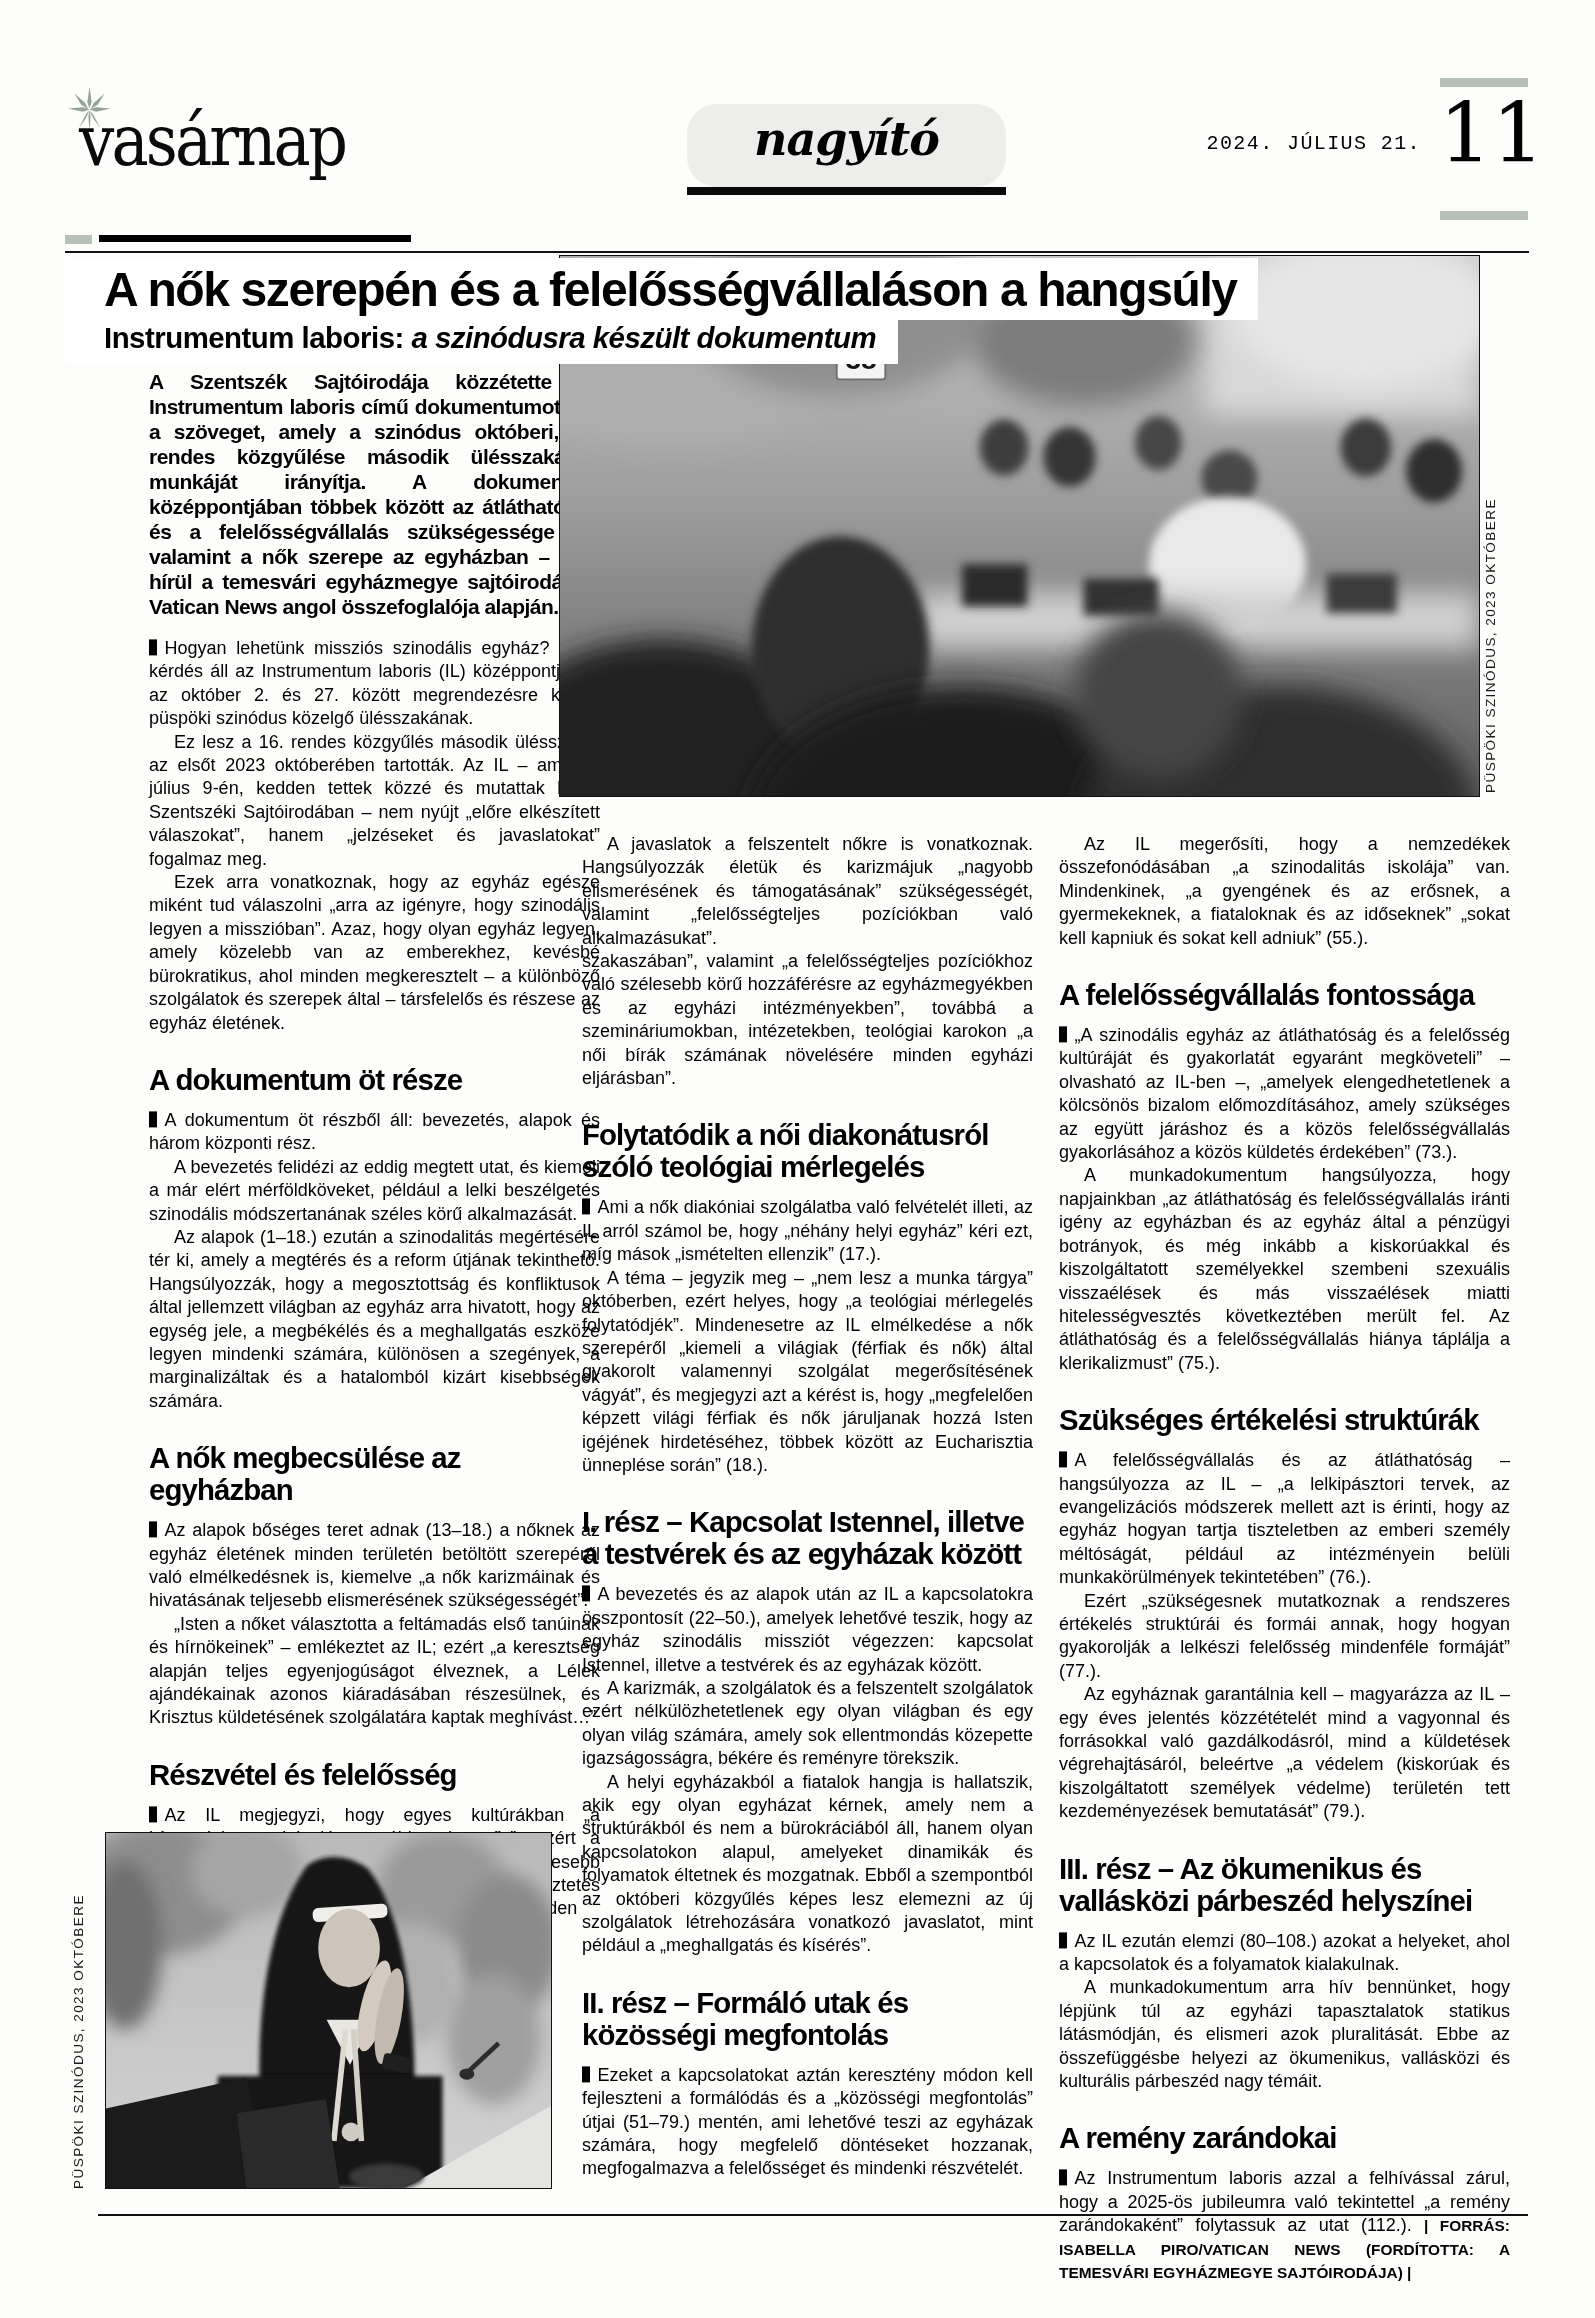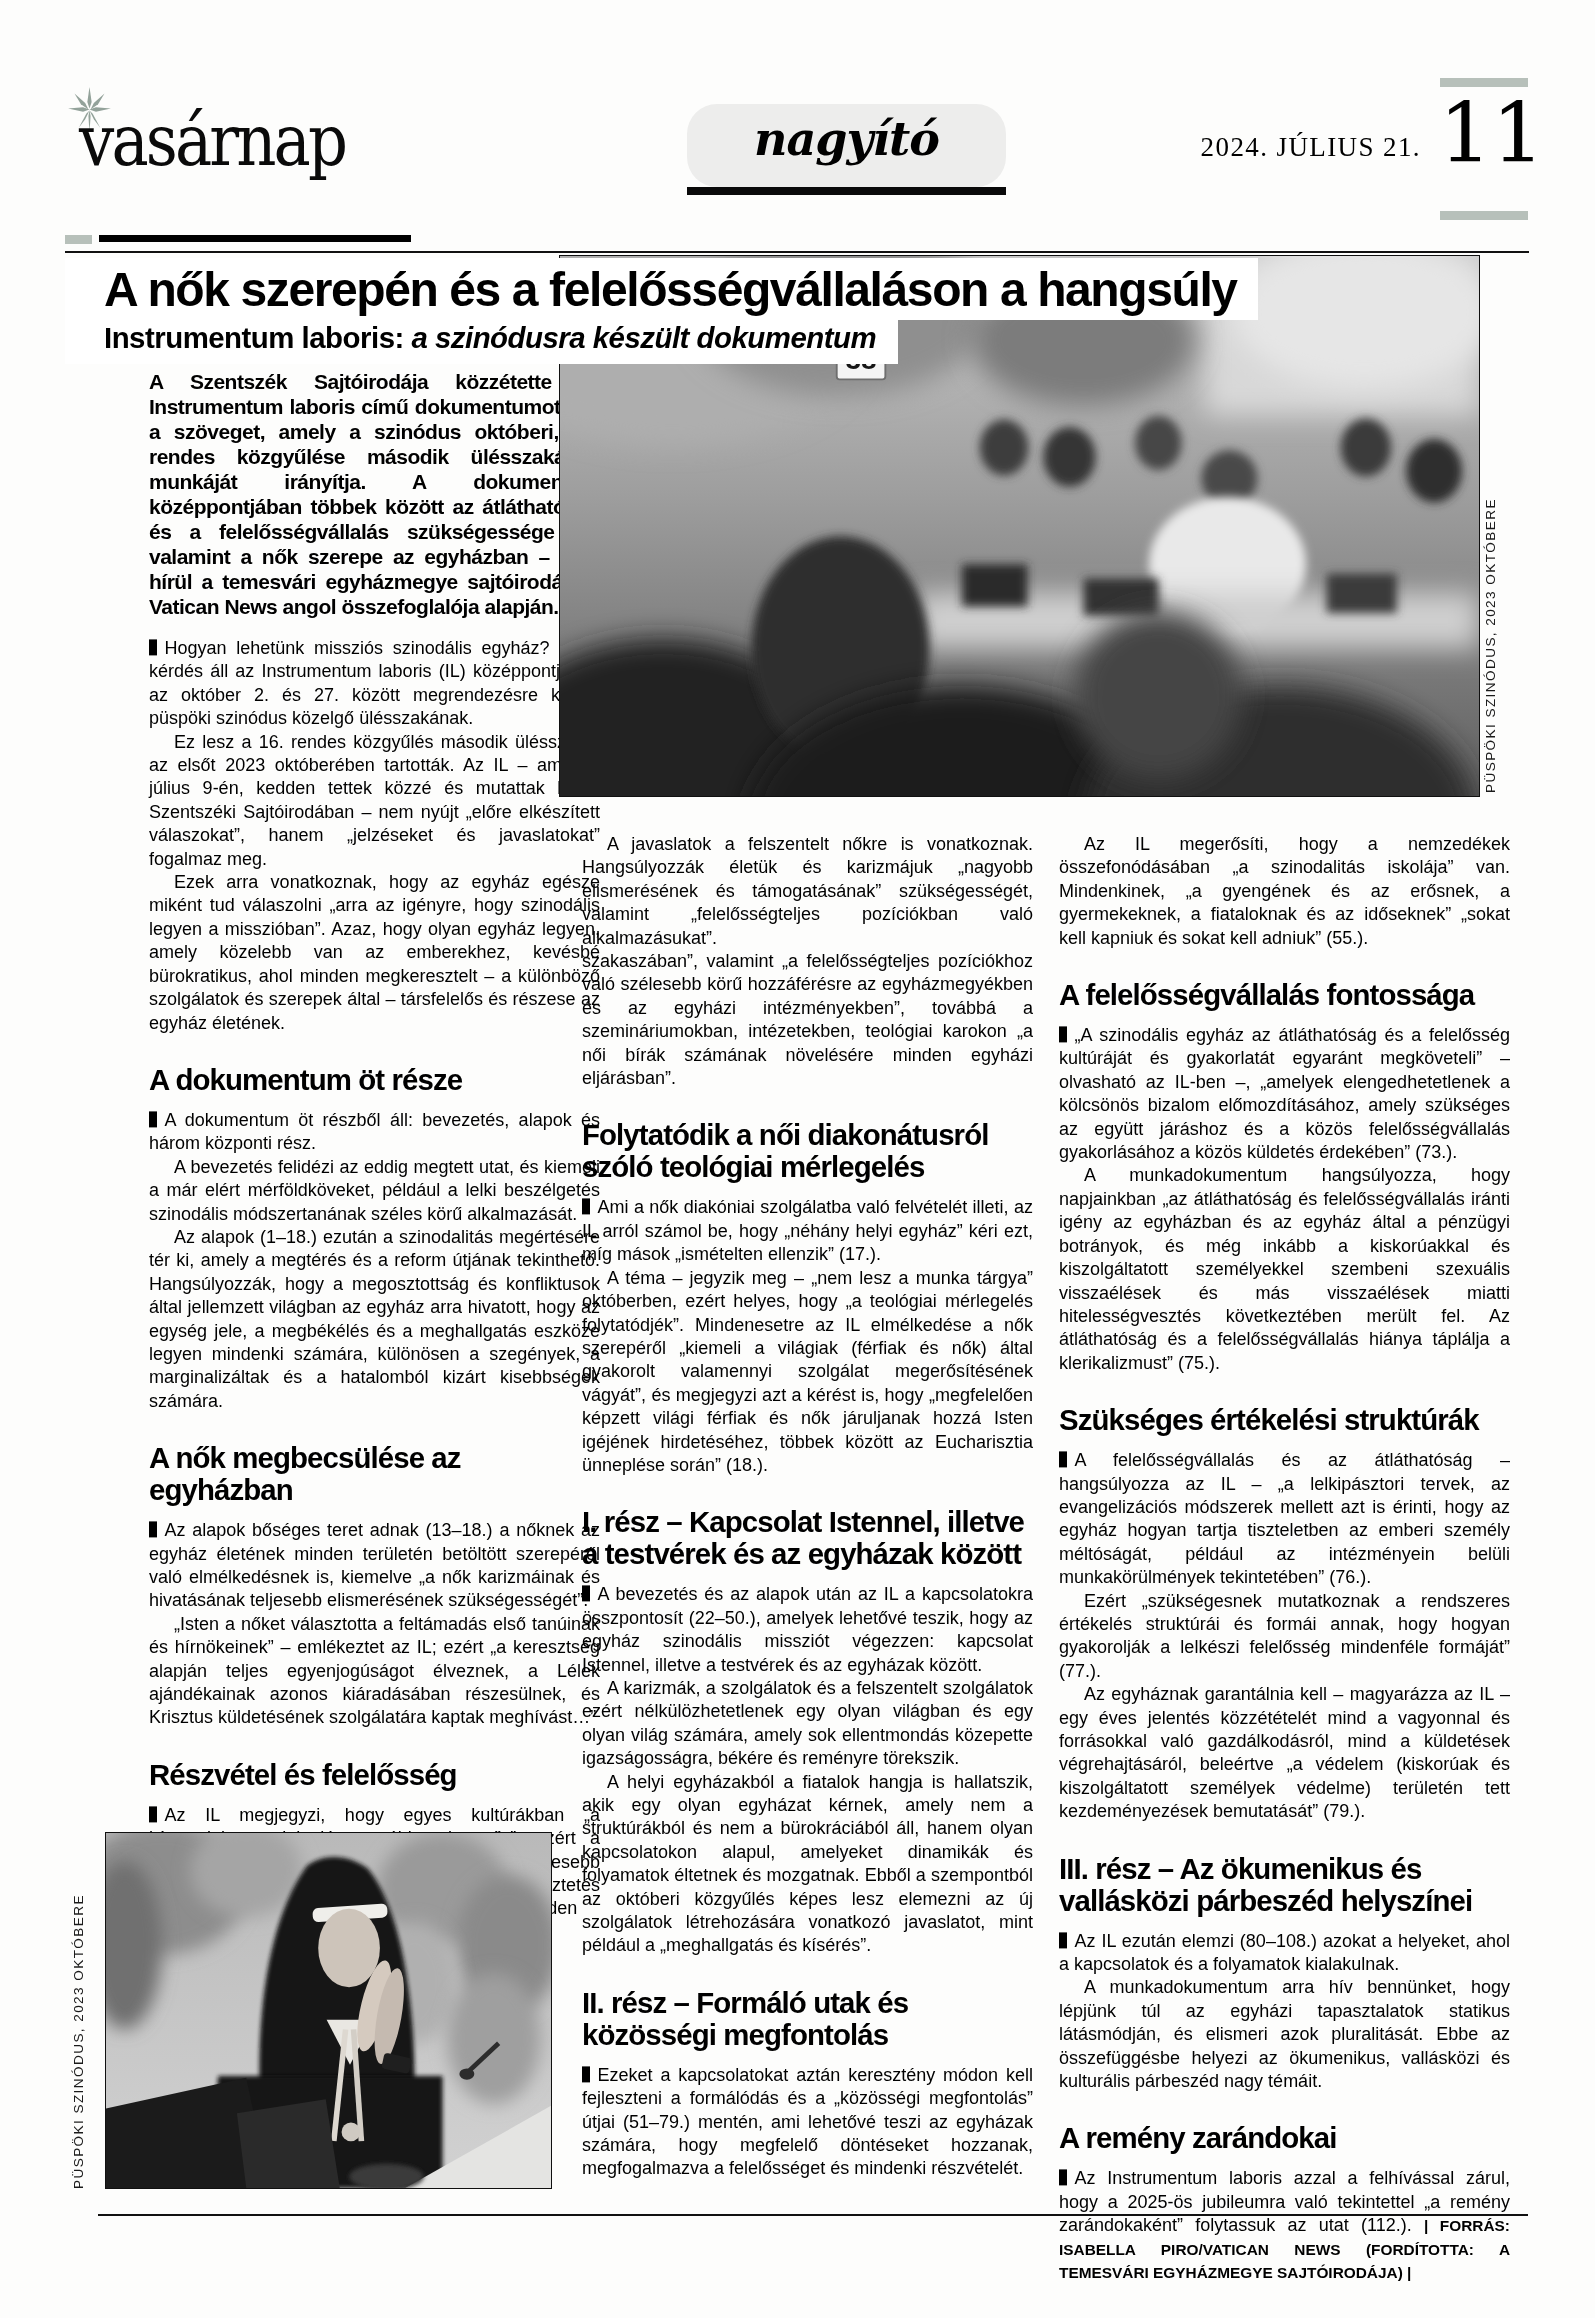--- a/index.html
+++ b/index.html
@@ -6,21 +6,21 @@
   body{width:1595px;height:2319px;position:relative;background:#fdfdfc;font-family:"Liberation Sans",sans-serif;color:#000;overflow:hidden;}
   .abs{position:absolute;}
   
   .masthead{left:79px;top:99px;font-family:"DejaVu Serif",serif;font-size:71px;letter-spacing:-3.3px;transform:scaleX(.88);transform-origin:left top;color:#0a0a0a;}
   .mast-underline{left:99px;top:235px;width:312px;height:7px;background:#000;}
   .mast-square{left:65px;top:235px;width:27px;height:9px;background:#b7c0ba;}
   .star-icon{left:68px;top:87px;}
   .section-badge{left:687px;top:104px;width:319px;height:83px;background:#ededec;text-align:center;border-radius:30px;}
   .section-badge span{display:inline-block;margin-top:8.4px;font-family:"DejaVu Serif",serif;font-style:italic;font-weight:bold;font-size:46px;letter-spacing:-0.9px;}
   .section-bar{left:687px;top:187px;width:319px;height:8px;background:#0a0a0a;}
-  .issue-date{left:1178px;top:132px;width:243px;text-align:right;font-family:Liberation Serif, serif;font-size:27px;letter-spacing:1.4px;}
+  .issue-date{left:1178px;top:132px;width:243px;text-align:right;font-family:Liberation Mono, monospace;font-size:20px;letter-spacing:1.4px;}
   .page-number{left:1439px;top:92px;width:91px;text-align:center;font-family:"DejaVu Serif",serif;font-size:83px;line-height:1;}
   .pn-bar{width:88px;height:9.3px;background:#b7c0ba;}
   .pn-bar.top{left:1440px;top:78px;}
   .pn-bar.bottom{left:1440px;top:211px;}
   .header-rule{left:65px;top:251px;width:1464px;height:2.3px;background:#111;}
   
   .headline-wrap{left:65px;top:258px;z-index:5;}
   .headline{display:inline-block;background:#fff;padding:5.6px 21.5px 4.7px 39px;font-size:48px;line-height:1.08;font-weight:bold;letter-spacing:-1.4px;white-space:nowrap;}
   .subhead{display:inline-block;background:#fff;padding:0.9px 21.5px 9.3px 39px;font-size:29.4px;font-weight:bold;letter-spacing:-0.5px;white-space:nowrap;}
   .subhead .it{font-style:italic;}

